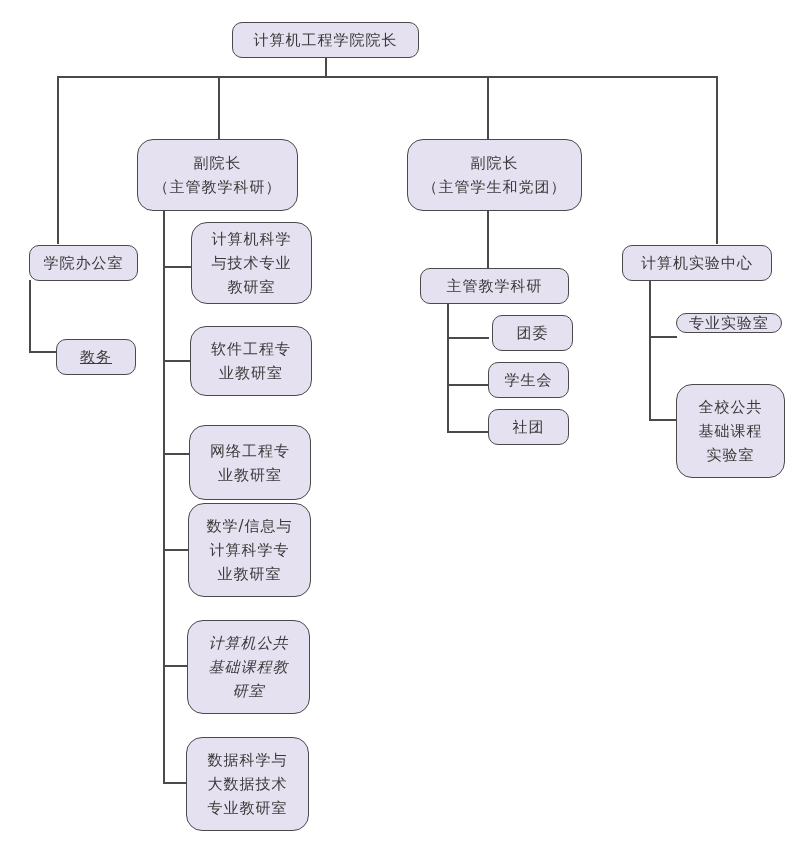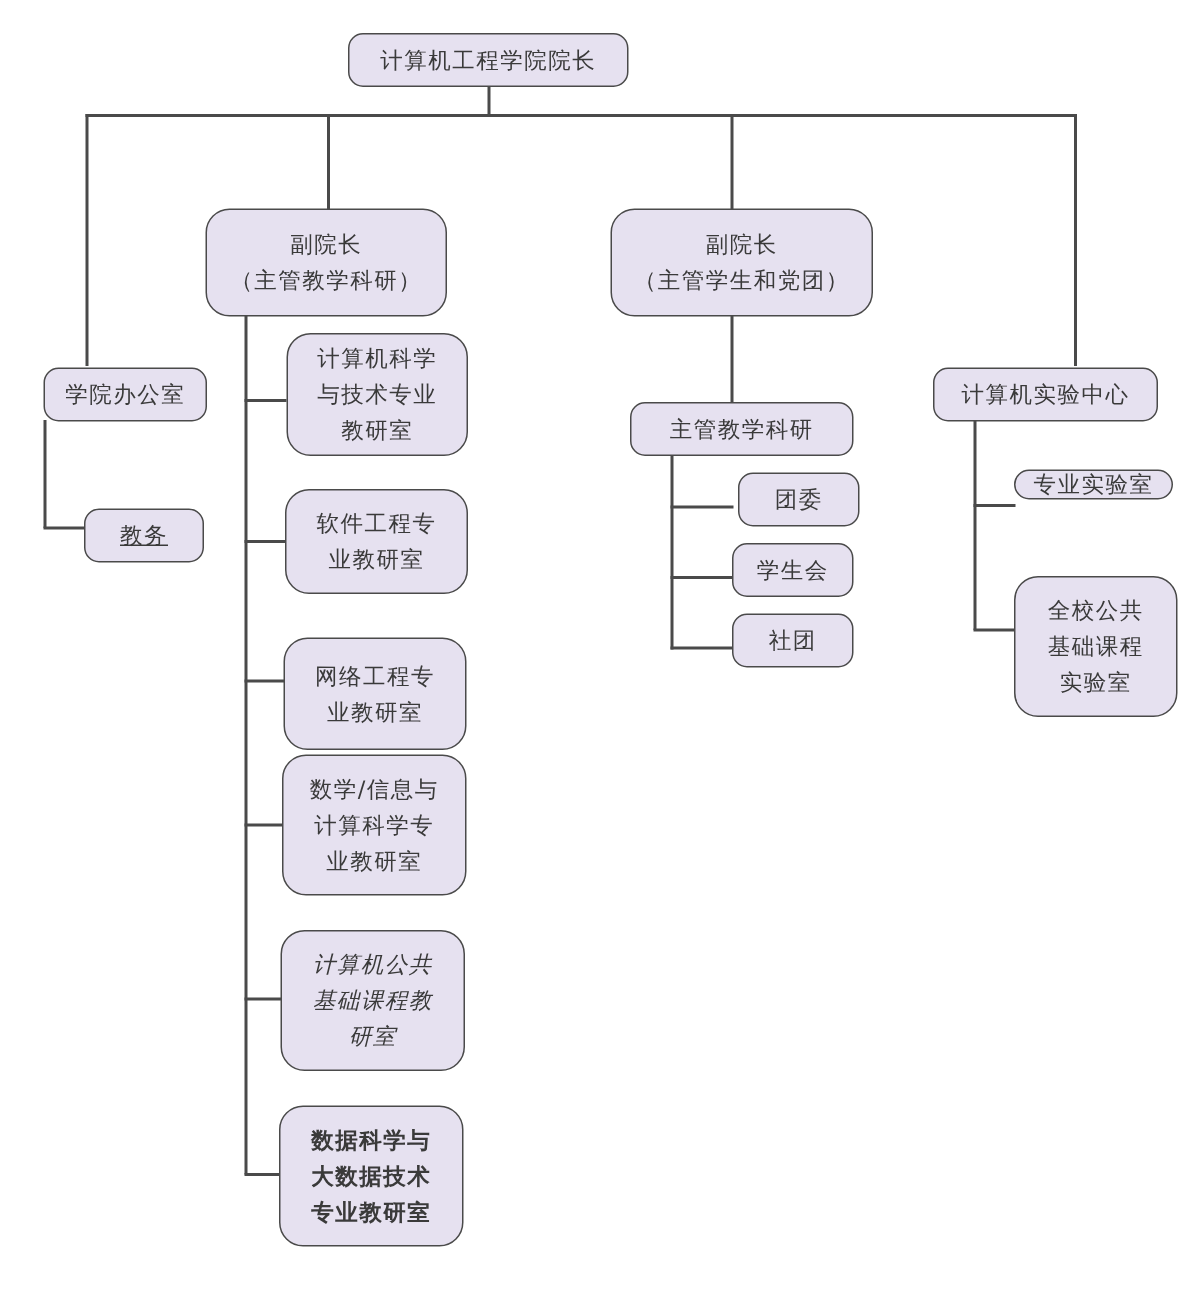--- a/index.html
+++ b/index.html
@@ -75,21 +75,21 @@
 <div class="box big" style="left:188px;top:503px;width:123px;height:94px;text-align:center;">
   <span>数学/信息与
 计算科学专
 业教研室</span>
 </div>
 <div class="box big" style="left:187px;top:620px;width:123px;height:94px;font-style:italic;">
   <span>计算机公共
 基础课程教
 研室</span>
 </div>
-<div class="box big" style="left:186px;top:737px;width:123px;height:94px;font-weight:bold;">
+<div class="box big" style="left:186px;top:737px;width:123px;height:94px;">
   <span>数据科学与
 大数据技术
 专业教研室</span>
 </div>
 
 <div class="box big" style="left:407px;top:139px;width:175px;height:72px;">
   <span>副院长
 （主管学生和党团）</span>
 </div>
 <div class="box" style="left:420px;top:268px;width:149px;height:36px;">

